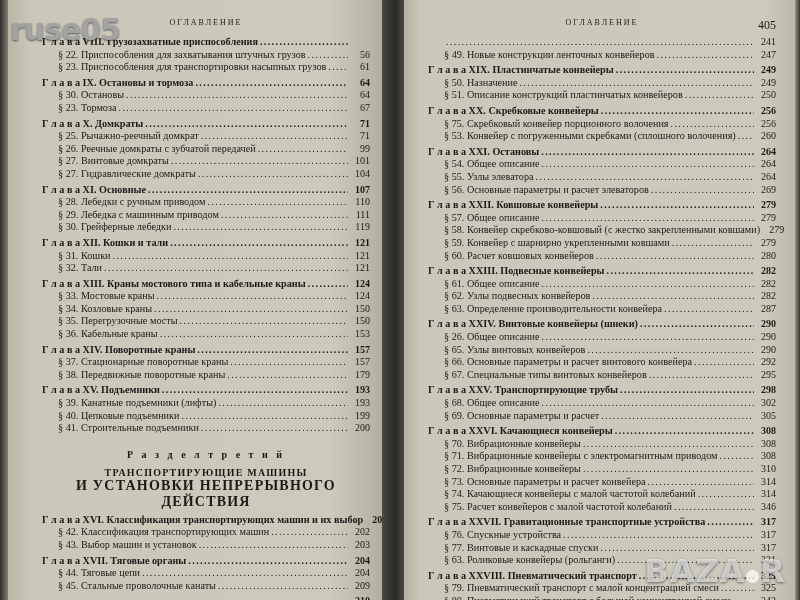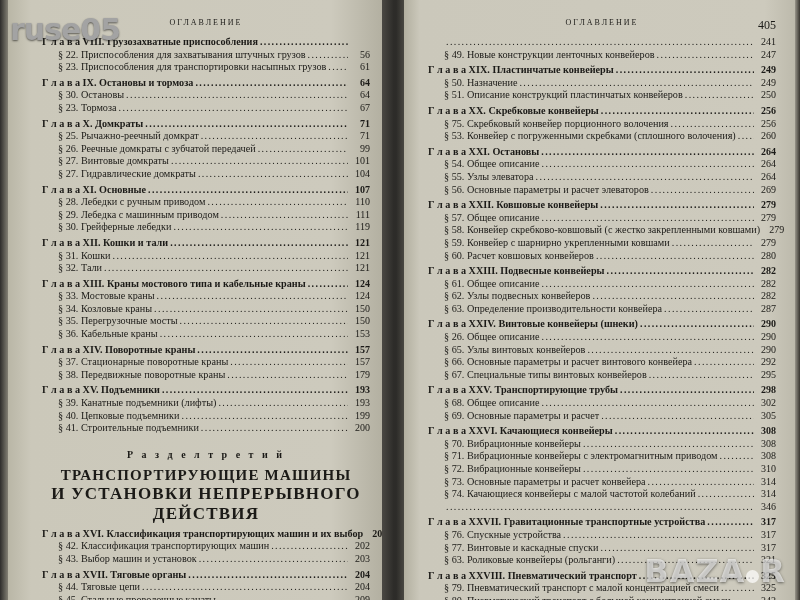--- a/index.html
+++ b/index.html
@@ -128,22 +128,22 @@
     padding-left: 16px;
   }
 
   .part {
     text-align: center;
     font-weight: bold;
     margin-top: 14px;
     margin-bottom: 2px;
   }
   .part .l1 { font-size: 10px; letter-spacing: 3px; margin-bottom: 7px; }
-  .part .l2 { font-size: 15px; letter-spacing: 1.2px; }
-  .part .l3 { font-size: 17px; letter-spacing: 1.2px; margin-bottom: 4px; }
+  .part .l2 { font-size: 10px; letter-spacing: 1.2px; }
+  .part .l3 { font-size: 14px; letter-spacing: 1.2px; margin-bottom: 4px; }
 
   
   .wm {
     position: absolute;
     left: 10px;
     top: 12px;
     font-family: "DejaVu Sans", sans-serif;
     font-size: 30px;
     font-weight: bold;
     color: #a3a3a3;
@@ -564,20 +564,21 @@
               <span class="txt">§ 73. Основные параметры и расчет конвейера</span>
               <span class="dots">..........................................................................................</span>
               <span class="pg">314</span>
             </div>
             <div class="row sec">
               <span class="txt">§ 74. Качающиеся конвейеры с малой частотой колебаний</span>
               <span class="dots">..........................................................................................</span>
               <span class="pg">314</span>
             </div>
             <div class="row sec">
+              <span class="txt">§ 75. Расчет конвейеров с малой частотой колебаний</span>
               <span class="dots">..........................................................................................</span>
               <span class="pg">346</span>
             </div>
             <div class="row chapter">
               <span class="txt">Г л а в а  XXVII.  Гравитационные транспортные устройства</span>
               <span class="dots">..........................................................................................</span>
               <span class="pg">317</span>
             </div>
             <div class="row sec">
               <span class="txt">§ 76. Спускные устройства</span>

